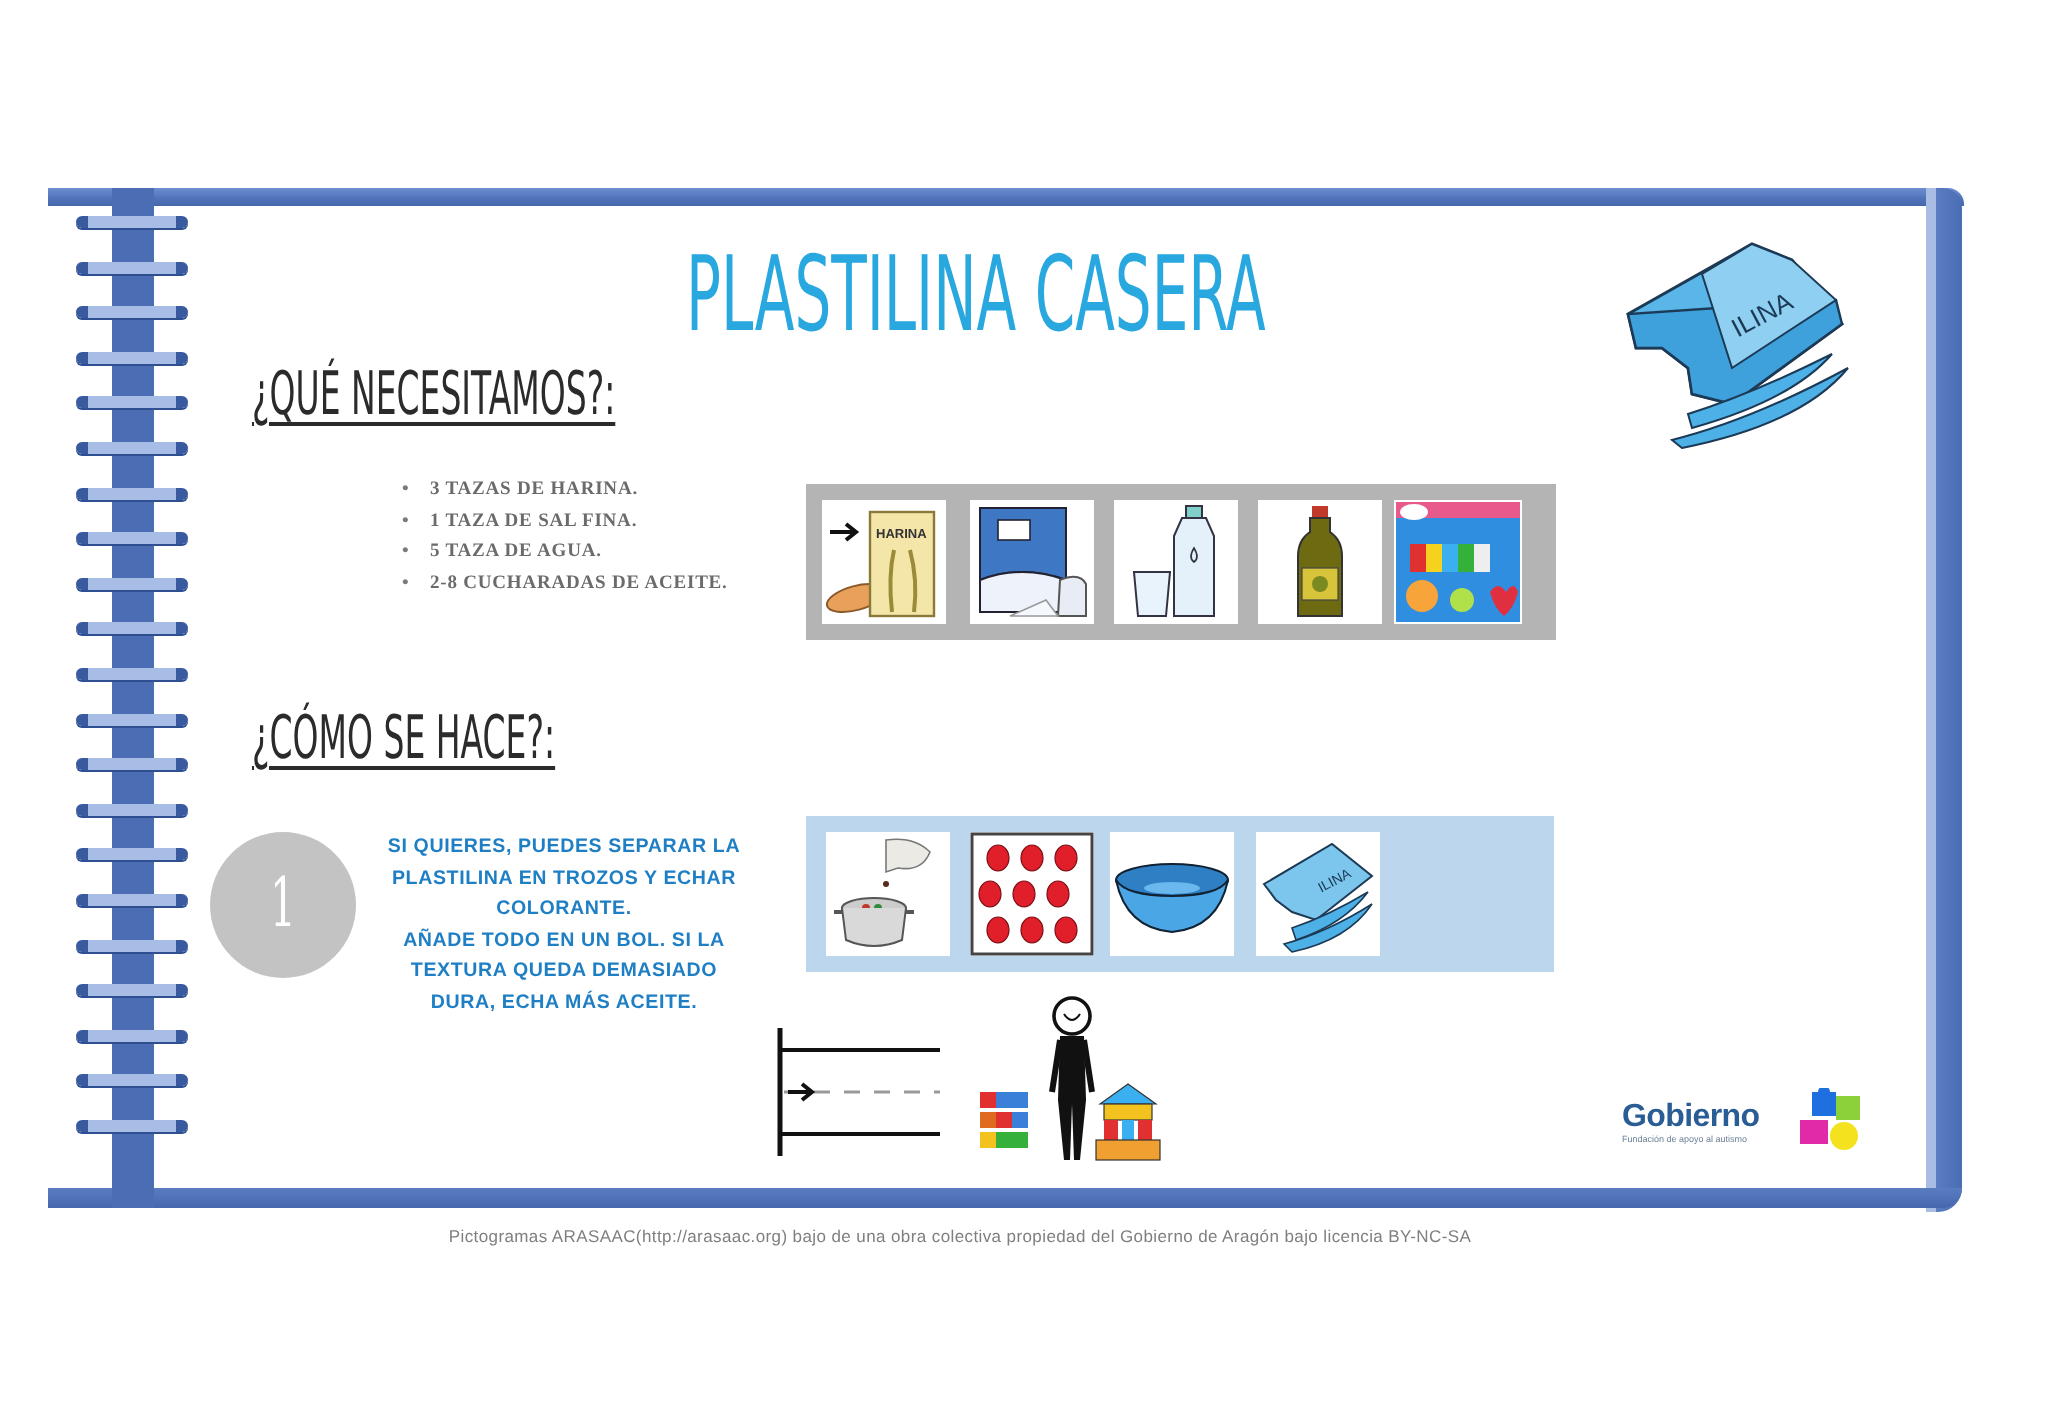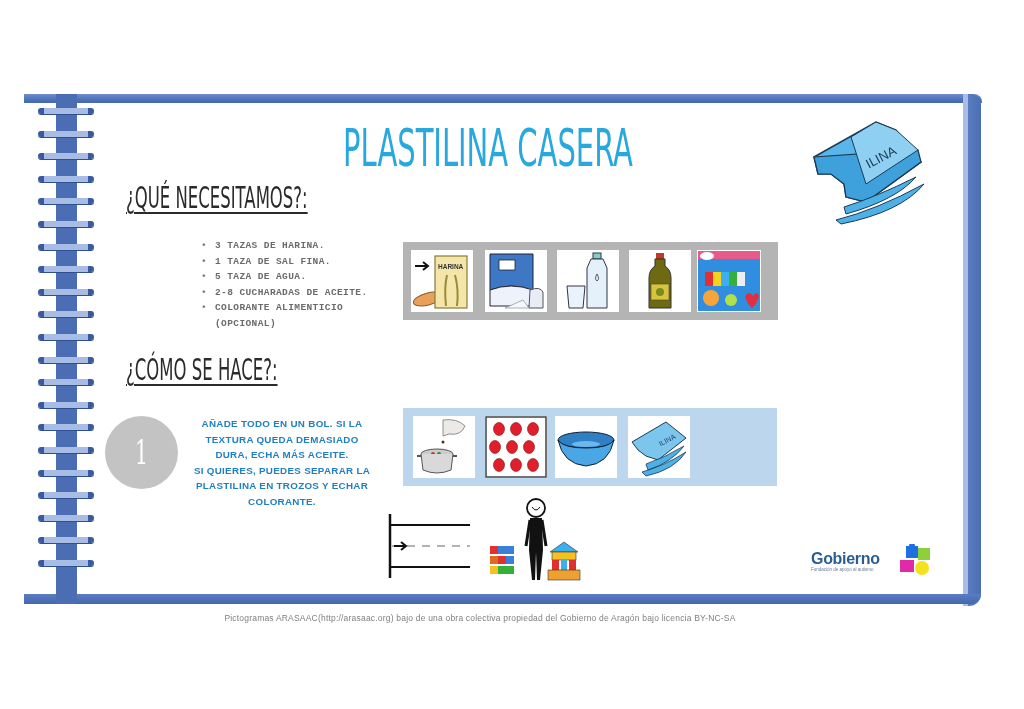--- a/index.html
+++ b/index.html
@@ -13,21 +13,21 @@
   .page-inner { position:absolute; left:77px; top:103px; width:886px; height:491px; background:#ffffff; }
   .ring { position:absolute; left:38px; width:56px; height:6px; border-radius:3px;
           background:linear-gradient(90deg,#3a5aa0 0 6px,#a8bde6 6px 50px,#3a5aa0 50px); box-shadow:0 1px 0 #2f4f93; }
 
   .title { position:absolute; left:343px; top:118px; font-family:"DejaVu Sans Condensed","DejaVu Sans", sans-serif; font-stretch:condensed;
            font-size:52px; color:#29a8e0; letter-spacing:0px; transform:scaleX(0.62); transform-origin:left top; white-space:nowrap; font-weight:normal; }
 
   .h-section { position:absolute; font-family:"DejaVu Sans", sans-serif; color:#2b2b2b; font-size:30px; text-decoration:underline; text-decoration-thickness:2px;
                text-underline-offset:4px; transform:scaleX(0.55); transform-origin:left top; white-space:nowrap; }
 
-  .ingredients { position:absolute; left:198px; top:238px; margin:0; padding:0; list-style:none; font-family:Liberation Mono, monospace; font-weight:bold; font-size:9.5px; color:#6b6b6b; line-height:15.5px; letter-spacing:0.4px; }
+  .ingredients { position:absolute; left:198px; top:238px; margin:0; padding:0; list-style:none; font-family:Liberation Serif, serif; font-weight:bold; font-size:9.5px; color:#6b6b6b; line-height:15.5px; letter-spacing:0.4px; }
   .ingredients li { position:relative; padding-left:17px; }
   .ingredients li::before { content:"•"; position:absolute; left:3px; color:#7a7a7a; }
 
   .pic-box-gray { position:absolute; left:403px; top:242px; width:375px; height:78px; background:#b4b4b4; }
   .pic-box-blue { position:absolute; left:403px; top:408px; width:374px; height:78px; background:#bcd6ee; }
   .pic { position:absolute; top:8px; width:62px; height:62px; background:#fff; }
 
   .step-circle { position:absolute; left:105px; top:416px; width:73px; height:73px; border-radius:50%; background:#c3c3c3; }
   .step-num { position:absolute; left:0; top:0; width:73px; height:73px; line-height:73px; text-align:center; color:#fff; font-family:"DejaVu Serif", serif; font-size:34px; transform:scaleX(0.6); }
   .step-text { position:absolute; left:188px; top:416px; width:188px; text-align:center; font-family:"Liberation Sans", sans-serif; font-weight:bold; font-size:9.8px; color:#1f7fc4; line-height:15.5px; letter-spacing:0.3px; }
@@ -84,21 +84,20 @@
   </svg>
 </div>
 
 <div class="h-section" style="left:126px;top:180px;">¿QUÉ NECESITAMOS?:</div>
 
 <ul class="ingredients">
   <li>3 TAZAS DE HARINA.</li>
   <li>1 TAZA DE SAL FINA.</li>
   <li>5 TAZA DE AGUA.</li>
   <li>2-8 CUCHARADAS DE ACEITE.</li>
-  <li style="width:160px;">COLORANTE ALIMENTICIO (OPCIONAL)</li>
 </ul>
 
 <div class="pic-box-gray">
 
   <div class="pic" style="left:8px;">
     <svg width="62" height="62" viewBox="0 0 62 62">
       <path d="M4 16 L16 16 M12 12 L17 16 L12 20" stroke="#111" stroke-width="2" fill="none"></path>
       <ellipse cx="17" cy="49" rx="15" ry="6" fill="#e8a05a" stroke="#8a5a2a" stroke-width="1" transform="rotate(-15 17 49)"></ellipse>
       <rect x="24" y="6" width="32" height="52" fill="#f4e6a8" stroke="#8a7a3a" stroke-width="1.2"></rect>
       <text x="27" y="19" font-family="Liberation Sans, sans-serif" font-weight="bold" font-size="6.5" fill="#333">HARINA</text>
@@ -151,22 +150,22 @@
   </div>
 </div>
 
 <div class="h-section" style="left:126px;top:352px;">¿CÓMO SE HACE?:</div>
 
 <div class="step-circle">
   <div class="step-num">1</div>
 </div>
 
 <div class="step-text">
+  <div>SI QUIERES, PUEDES SEPARAR LA PLASTILINA EN TROZOS Y ECHAR COLORANTE.</div>
   <div>AÑADE TODO EN UN BOL. SI LA TEXTURA QUEDA DEMASIADO DURA, ECHA MÁS ACEITE.</div>
-  <div>SI QUIERES, PUEDES SEPARAR LA PLASTILINA EN TROZOS Y ECHAR COLORANTE.</div>
 </div>
 
 <div class="pic-box-blue">
 
   <div class="pic" style="left:10px;">
     <svg width="62" height="62" viewBox="0 0 62 62">
       <path d="M30 4 Q44 2 52 10 Q48 20 36 18 L30 20 Z" fill="#eceae4" stroke="#777" stroke-width="0.8"></path>
       <circle cx="30" cy="26" r="1.5" fill="#5a2a1a"></circle>
       <ellipse cx="24" cy="38" rx="16" ry="5" fill="#ccc" stroke="#555" stroke-width="1"></ellipse>
       <circle cx="20" cy="38" r="2" fill="#c0392b"></circle>

